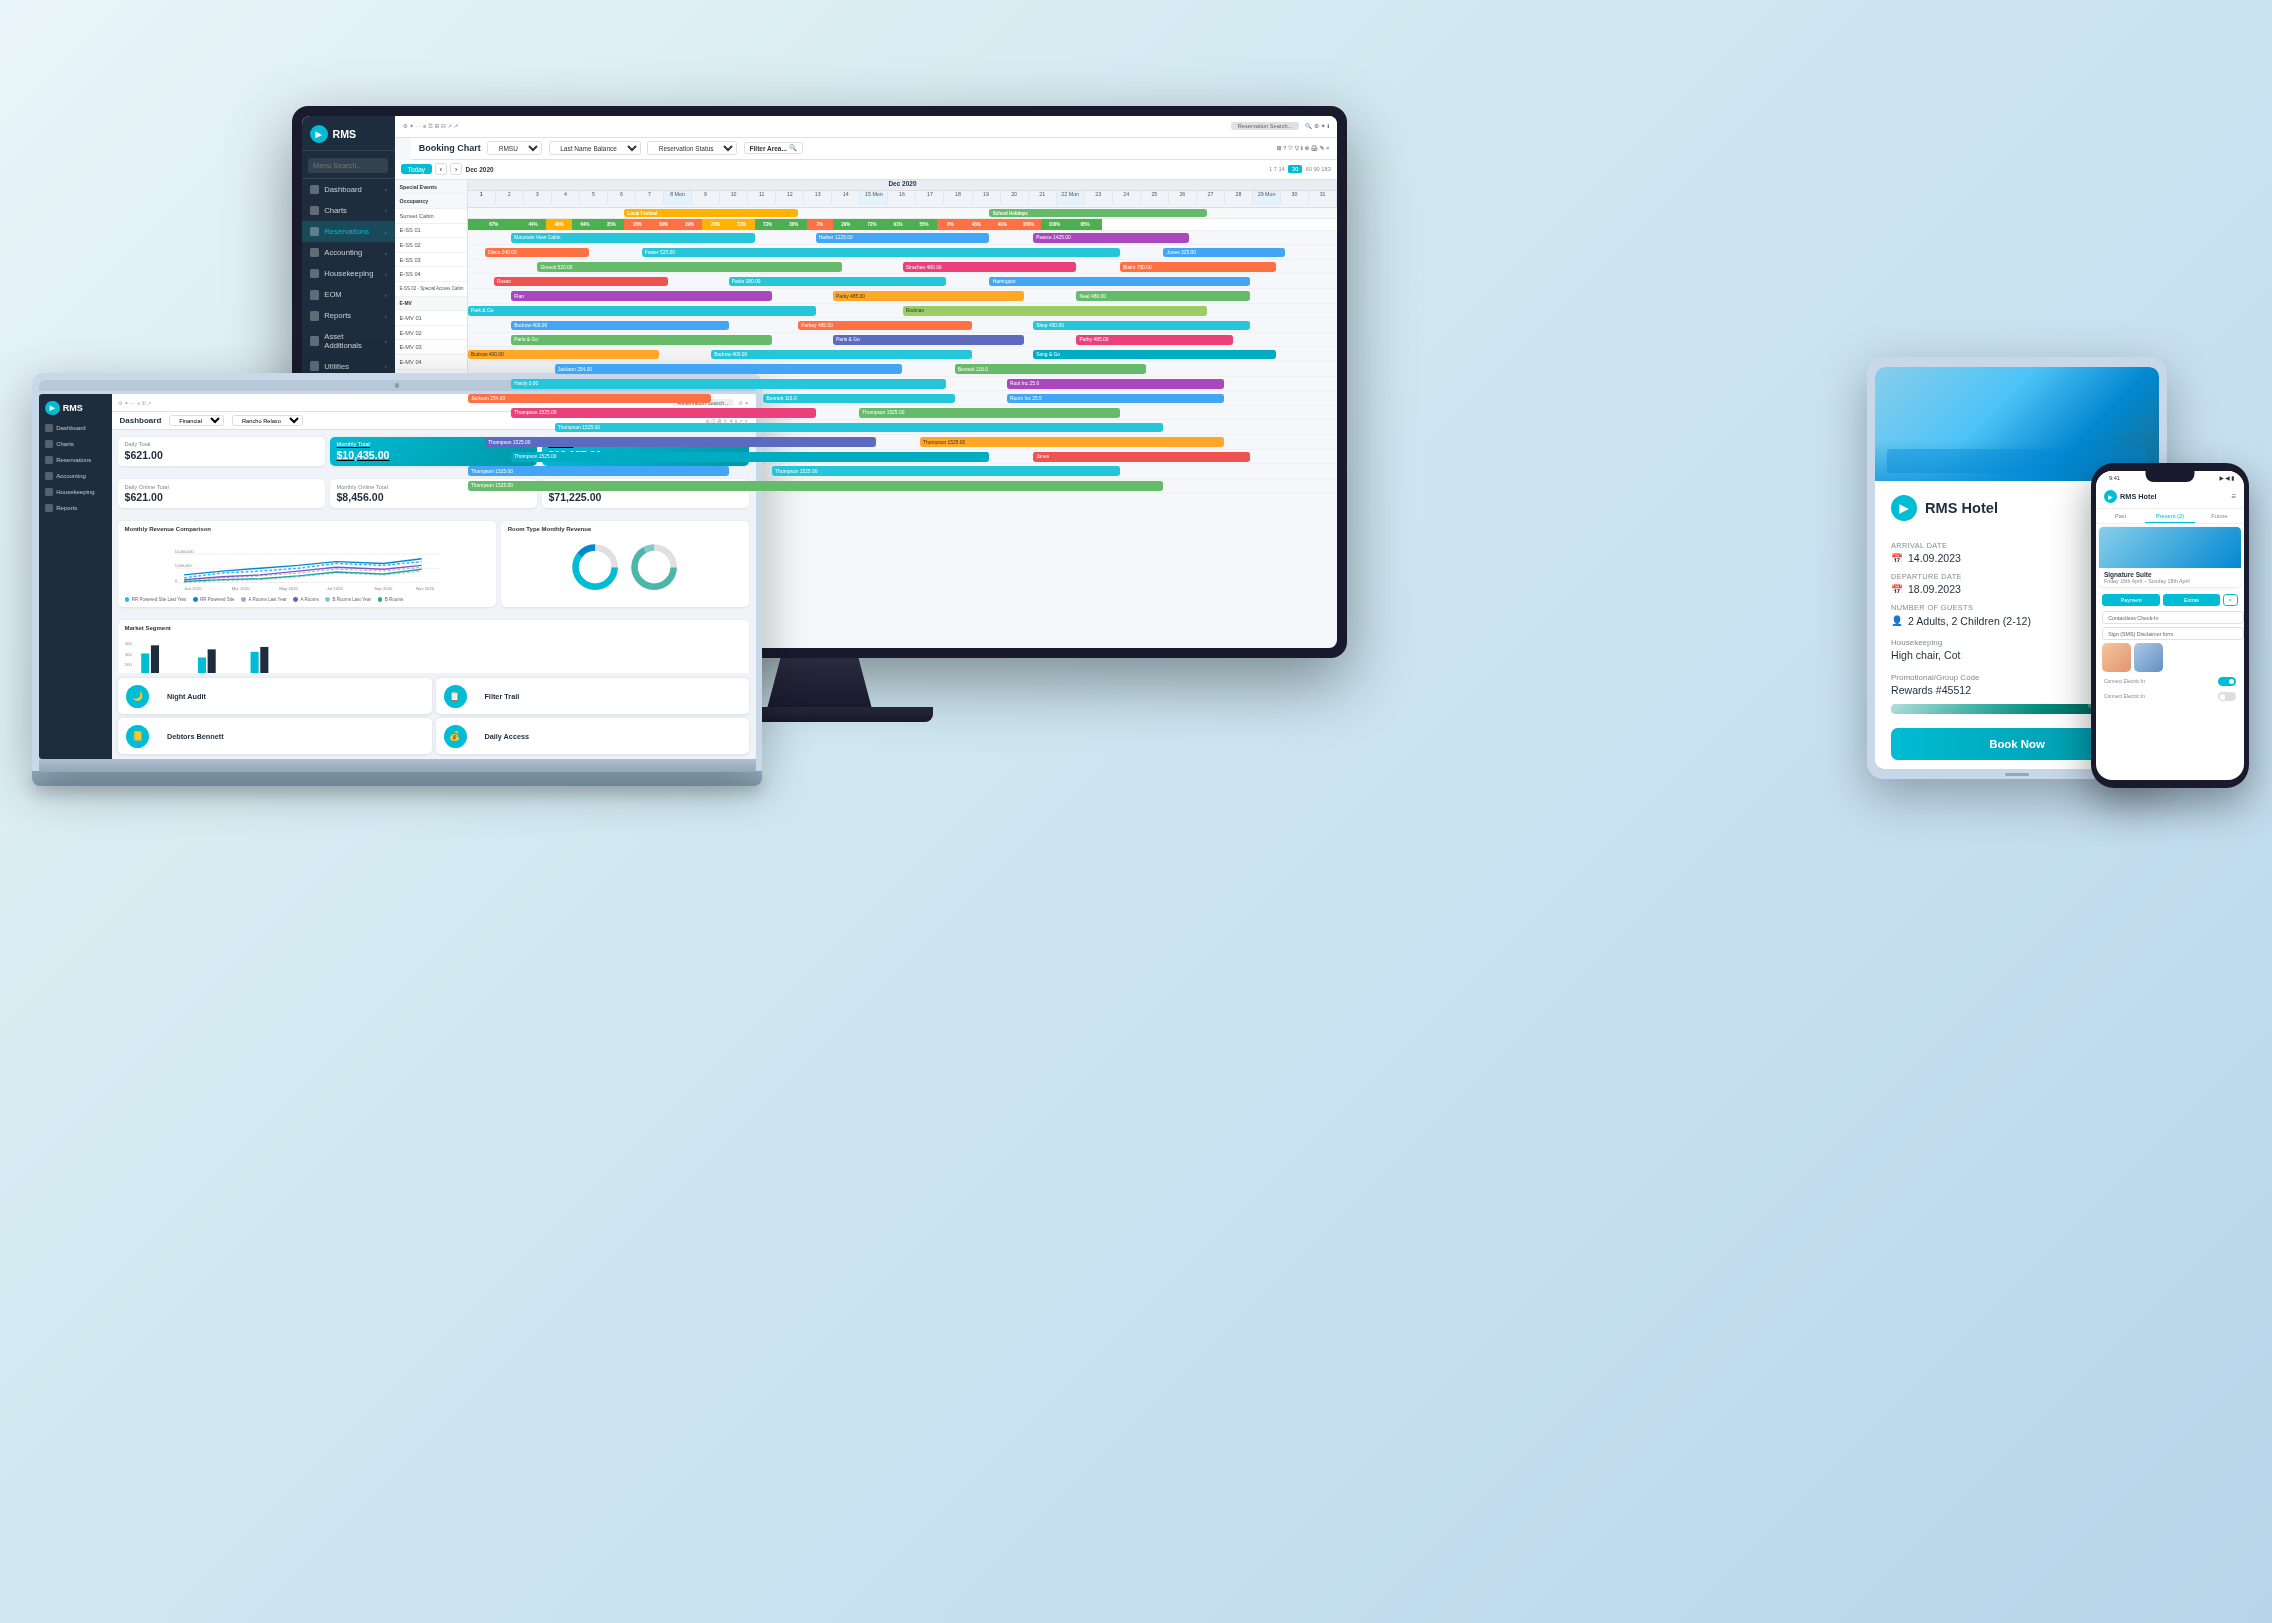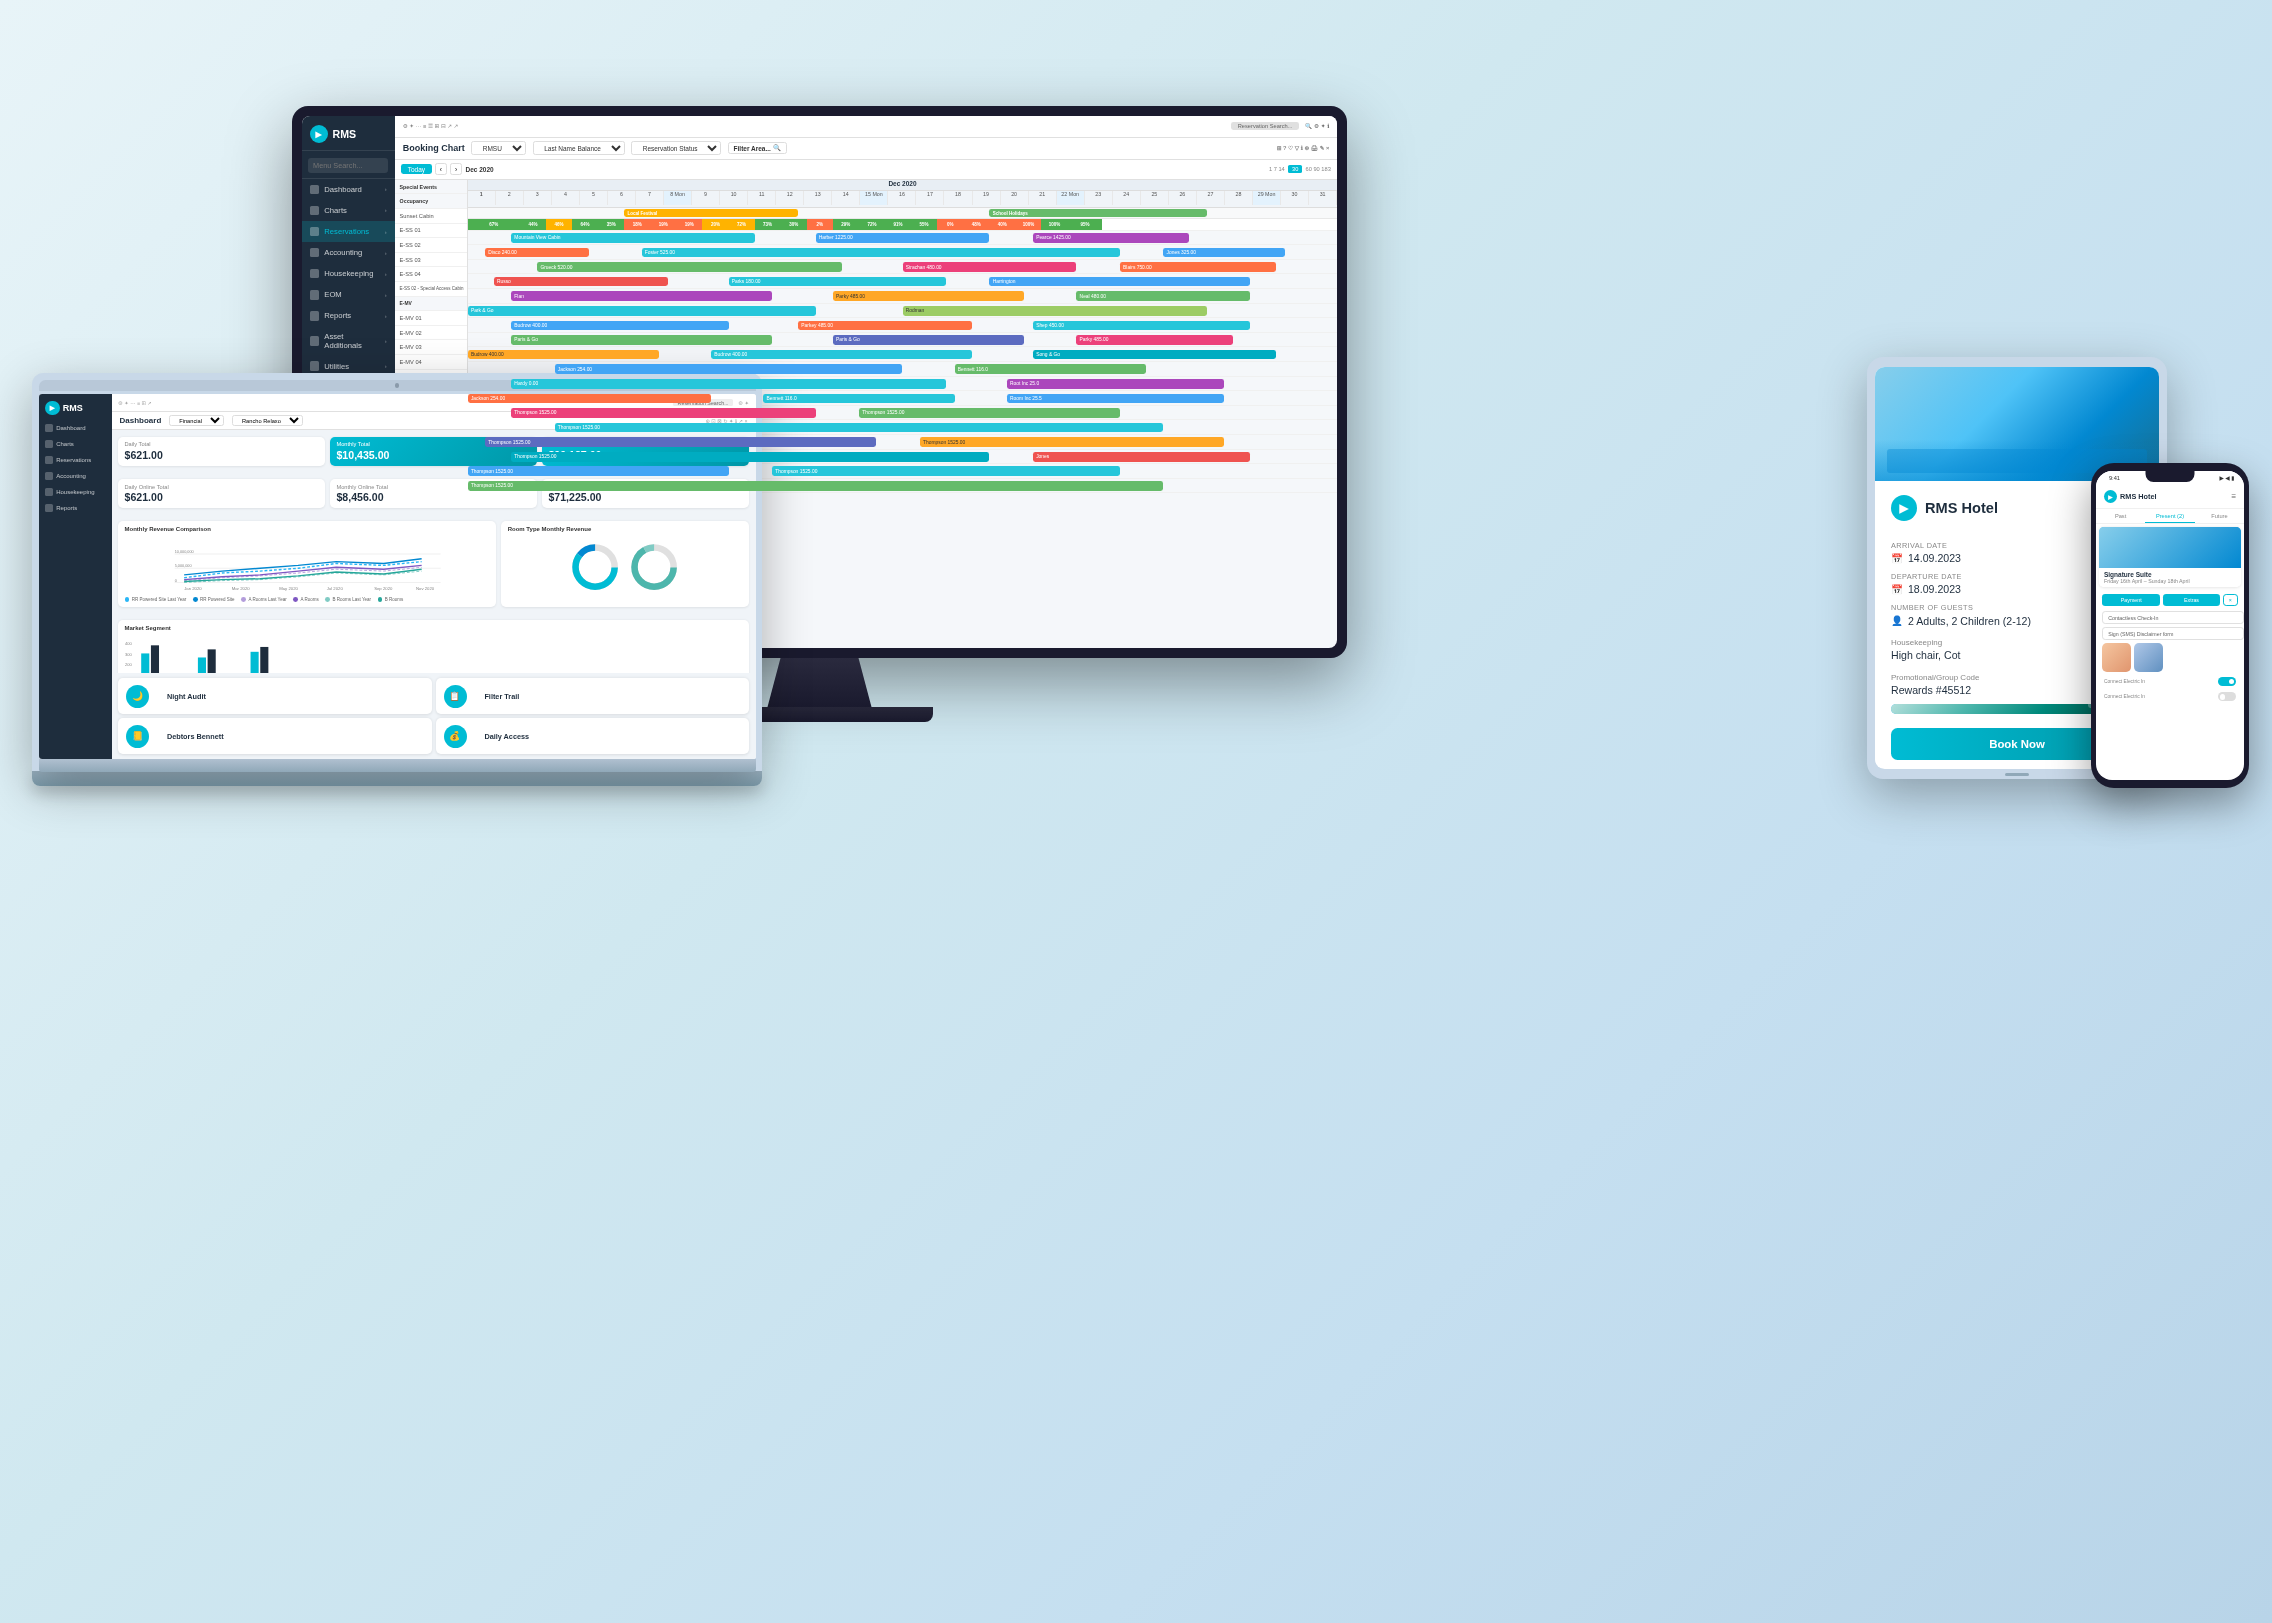--- a/index.html
+++ b/index.html
@@ -145,20 +145,21 @@
       height: 23px;
       background: white;
       border-bottom: 0.8px solid #e0e0e0;
       display: flex;
       align-items: center;
       padding: 0 8px;
       gap: 6.5px;
       font-size: 7.3px;
       font-weight: 600;
       color: #333;
+      margin-left: 16px;
     }
     .booking-title { font-size: 9px; font-weight: 700; color: #1e2d3d; }
     .mon-filter-btn {
       background: white;
       border: 0.8px solid #ddd;
       border-radius: 2.4px;
       padding: 1.6px 6.5px;
       font-size: 6.5px;
       color: #333;
     }
@@ -410,20 +411,21 @@
       color: #888;
       margin-bottom: 1.6px;
     }
     .lap-stat-value {
       font-size: 10.6px;
       font-weight: 700;
       color: #1e2d3d;
     }
     .lap-stat-card.highlight {
       background: linear-gradient(135deg, #00bcd4, #0097a7);
+      text-decoration: underline;
     }
     .lap-stat-card.highlight .lap-stat-label,
     .lap-stat-card.highlight .lap-stat-value { color: white; }
 
     .lap-charts-row {
       display: flex;
       gap: 4.9px;
       flex: 1;
     }
     .lap-chart-card {

